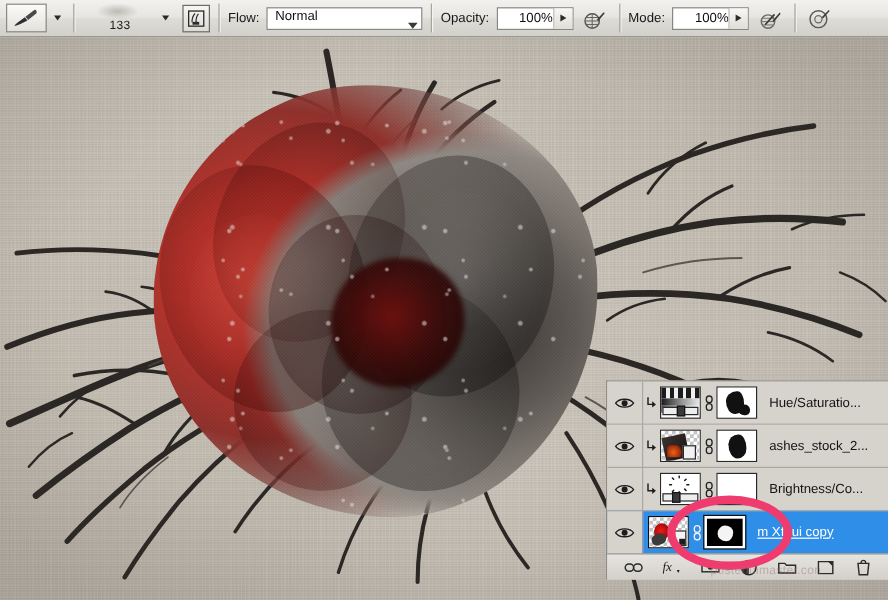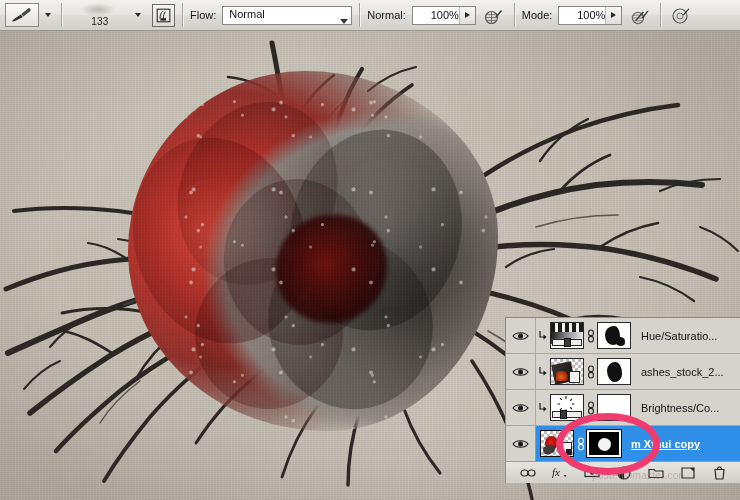--- a/index.html
+++ b/index.html
@@ -177,21 +177,21 @@
     position:relative;overflow:hidden;box-sizing:border-box;
   }
   .link-cell{width:13px;flex:0 0 auto;display:flex;align-items:center;justify-content:center;}
   .mask-thumb{
     width:34px;height:27px;border:1px solid #2a2a2a;background:#fff;flex:0 0 auto;
     position:relative;overflow:hidden;box-sizing:border-box;
   }
   .layer-name{
     margin-left:10px;font-size:11px;color:#131313;white-space:nowrap;overflow:hidden;
   }
-  .layer-row.selected .layer-name{color:#ffffff;text-decoration:underline;font-weight:bold;}
+  .layer-row.selected .layer-name{color:#ffffff;text-decoration:underline;font-weight:normal;}
 
   .checker{
     position:absolute;inset:0;
     background-image:
       linear-gradient(45deg,#bdbdbd 25%,transparent 25%,transparent 75%,#bdbdbd 75%),
       linear-gradient(45deg,#bdbdbd 25%,transparent 25%,transparent 75%,#bdbdbd 75%);
     background-size:6px 6px;background-position:0 0,3px 3px;background-color:#fff;
   }
 
   .panel-footer{
@@ -255,21 +255,21 @@
     <div class="ob-sep"></div>
 
     <span class="lbl">Flow:</span>
     <div class="select" style="width:130px;margin-left:6px;">
       <span class="sv">Normal</span>
       <span class="chev"></span>
     </div>
 
     <div class="ob-sep"></div>
 
-    <span class="lbl">Normal:</span>
+    <span class="lbl">Opacity:</span>
     <div class="numfield" style="margin-left:6px;">
       <span class="nv">100%</span>
       <span class="spin">
         <span class="tri-r"></span>
       </span>
     </div>
     <div class="plain-icon" style="margin-left:5px;">
       <svg width="19" height="19" viewBox="0 0 19 19">
         <circle cx="7.5" cy="11.5" r="6" fill="none" stroke="#565656" stroke-width="1.2"></circle>
         <path d="M2.4 8.6 h10.2 M2.0 11.5 h11 M2.4 14.4 h10.2 M7.5 5.6 v11.8" stroke="#5d5d5d" stroke-width=".8"></path>

